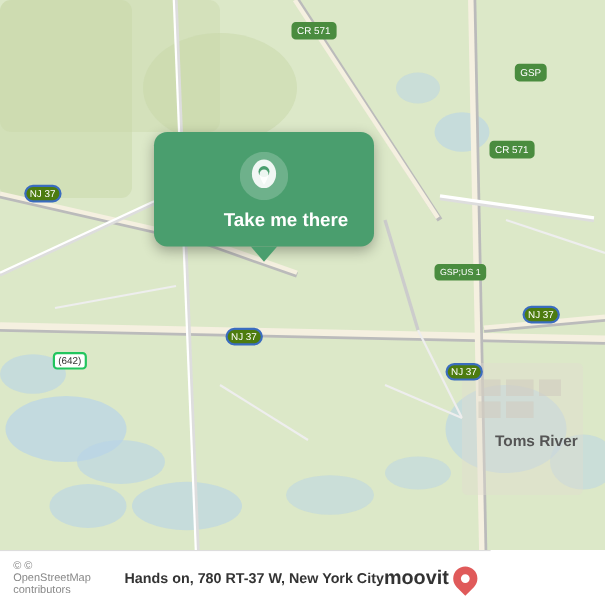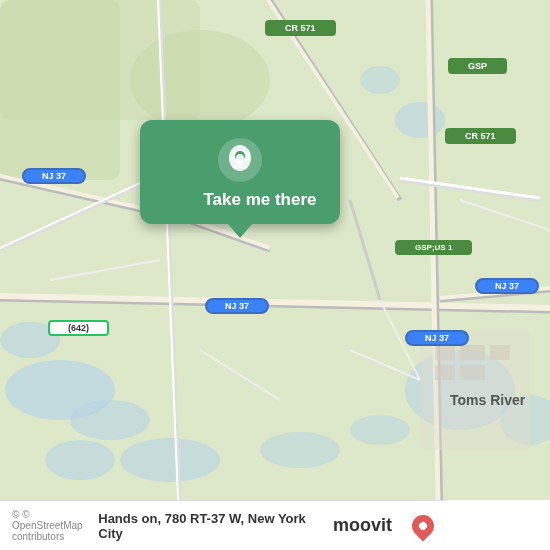--- a/index.html
+++ b/index.html
@@ -98,21 +98,21 @@
 
     .location-name {
       font-size: 13px;
       font-weight: 600;
       color: #333;
     }
 
     .moovit-logo {
       display: flex;
       align-items: center;
-      gap: 20px;
+      gap: 4px;
       flex-shrink: 0;
     }
 
     .moovit-text {
       font-size: 18px;
       font-weight: bold;
       color: #333;
     }
 
     .moovit-dot {
@@ -137,35 +137,35 @@
       transform: translate(-50%, -50%);
     }
 
     
     .road-badge {
       position: absolute;
       background: white;
       border: 2px solid #22c55e;
       border-radius: 4px;
       font-size: 9px;
-      font-weight: bold;
-      padding: 1px 18px;
+      font-weight: normal;
+      padding: 1px 3px;
       color: #333;
       white-space: nowrap;
       z-index: 5;
     }
 
     .road-badge.green {
       background: #4a8c3f;
       color: white;
       border-color: #4a8c3f;
     }
 
     .road-badge.blue {
-      background: #3b82f6;
+      background: #4d7c0f;
       color: white;
       border-color: #3a6cbf;
       border-radius: 8px;
     }
   </style>
 </head>
 <body>
 
 <div id="map-container">
 
@@ -234,21 +234,21 @@
     <text x="450" y="405" font-size="14" font-weight="bold" fill="#555" font-family="Arial">Toms River</text>
   </svg>
 
   <div class="road-badge blue" style="top:168px;left:22px">NJ 37</div>
   <div class="road-badge blue" style="top:298px;left:205px">NJ 37</div>
   <div class="road-badge blue" style="top:330px;left:405px">NJ 37</div>
   <div class="road-badge blue" style="top:278px;left:475px">NJ 37</div>
   <div class="road-badge green" style="top:20px;left:265px">CR 571</div>
   <div class="road-badge green" style="top:128px;left:445px">CR 571</div>
   <div class="road-badge green" style="top:240px;left:395px;font-size:8px">GSP;US 1</div>
-  <div class="road-badge green" style="top:58px;left:448px">GSP</div>
+  <div class="road-badge green" style="top:58px;left:468px">GSP</div>
   <div class="road-badge" style="top:320px;left:48px">(642)</div>
 
   <div class="callout">
 
     <svg class="pin-icon" viewBox="0 0 44 44" xmlns="http://www.w3.org/2000/svg">
       <circle cx="22" cy="22" r="22" fill="rgba(255,255,255,0.2)"></circle>
       <ellipse cx="22" cy="20" rx="11" ry="13" fill="white" opacity="0.9"></ellipse>
       <circle cx="22" cy="18" r="5" fill="#4a9e6e"></circle>
       <path d="M22 30 Q18 24 18 20 A4 4 0 0 1 26 20 Q26 24 22 30Z" fill="white" opacity="0.9"></path>
     </svg>

